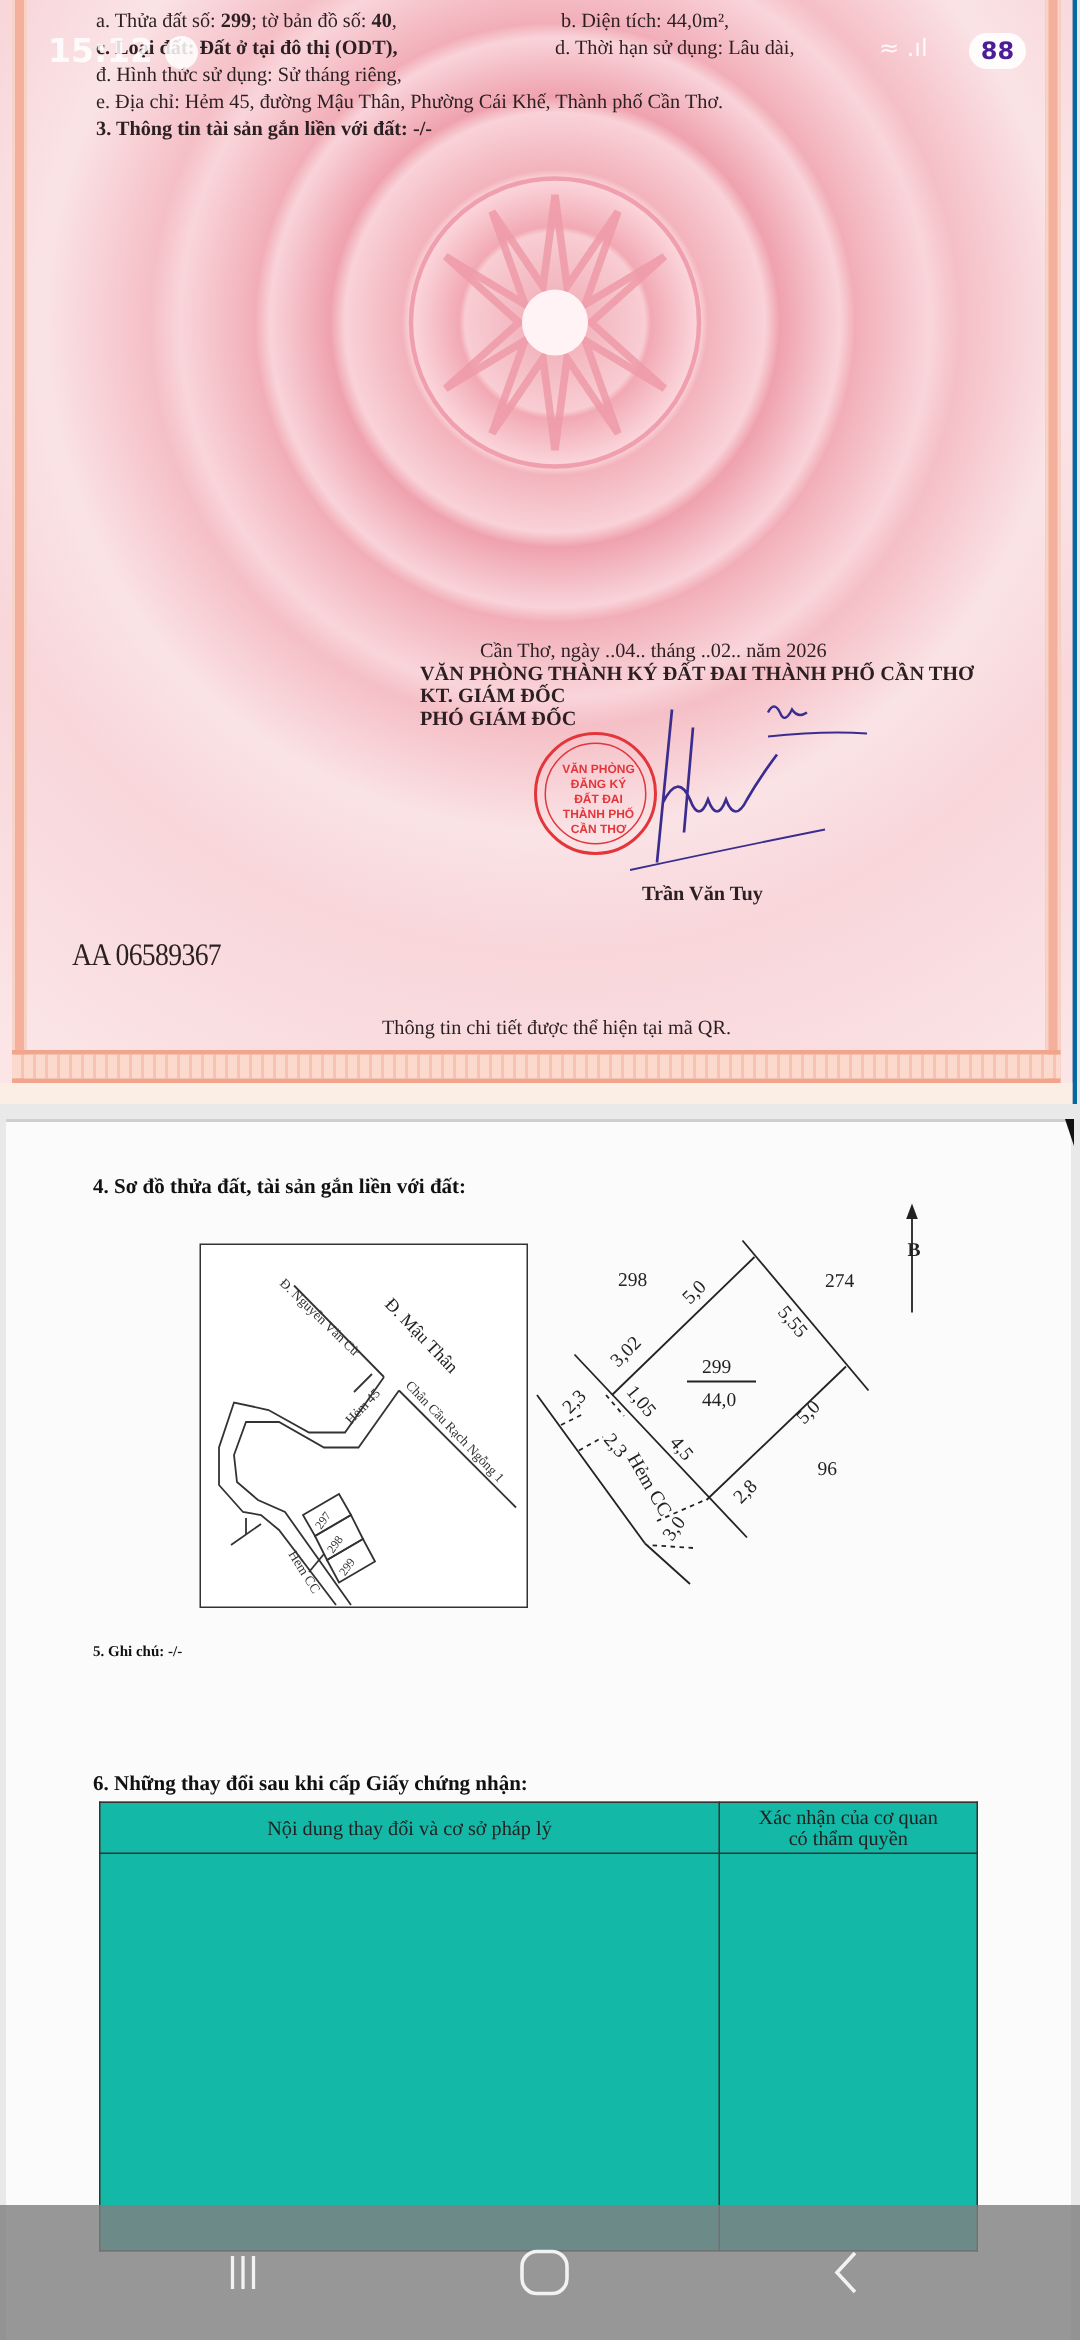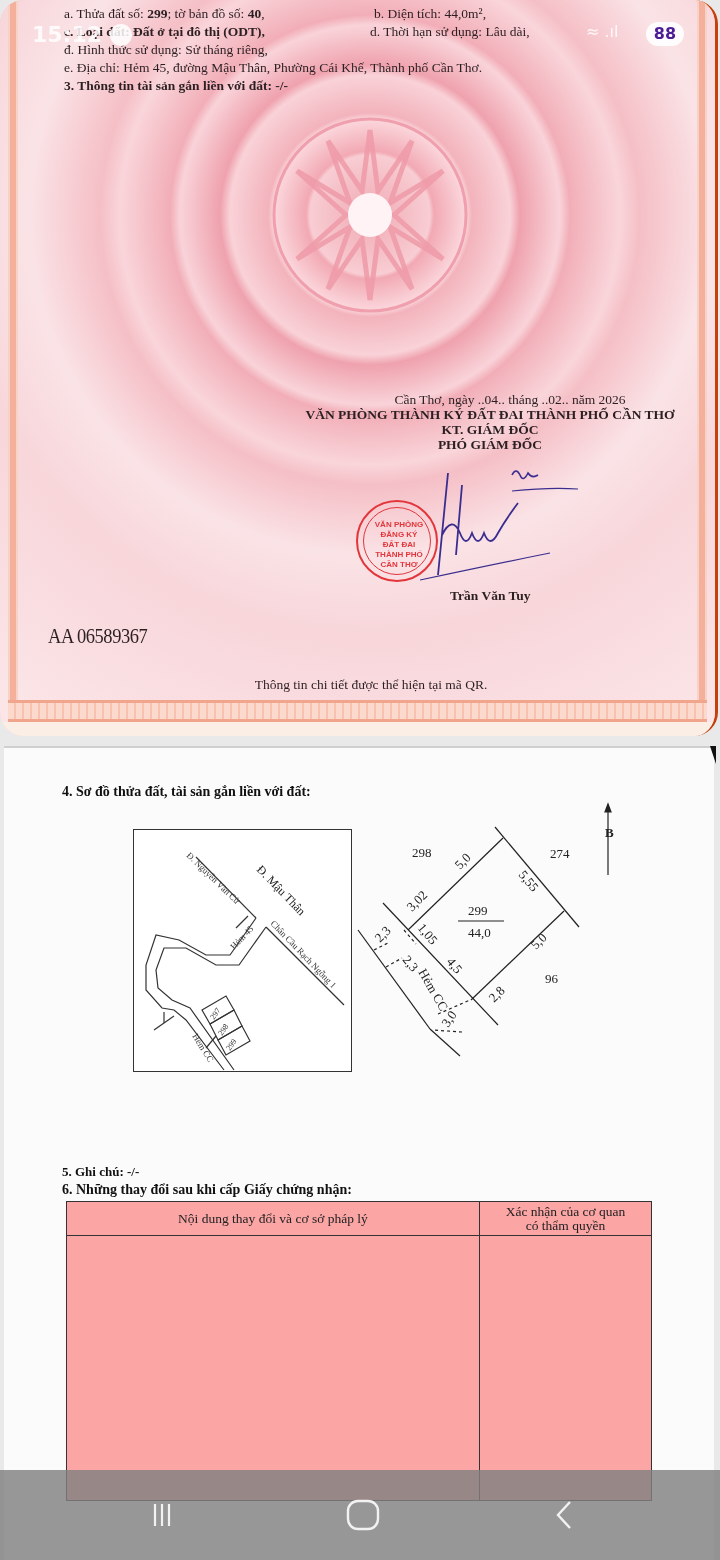--- a/index.html
+++ b/index.html
@@ -3,23 +3,22 @@
 <meta charset="utf-8">
 <style>
   * { box-sizing: border-box; margin: 0; padding: 0; }
   html, body { width: 720px; height: 1560px; overflow: hidden; background: #e9e9e9; }
   body { position: relative; font-family: "Liberation Serif", "DejaVu Serif", serif; color: #222; }
 
   
   .cert {
     position: absolute; left: 0; top: 0; width: 718px; height: 736px;
     background: #f6c9cc;
-    border-right: 3px solid #c2410c;
+    border-right: 3px solid #0369a1;
     overflow: hidden;
-    border-radius: 24px;
   }
   .cert-bg {
     position: absolute; left: 0; top: 0; width: 100%; height: 100%;
     background:
       radial-gradient(circle at 370px 215px, #fde9ec 0px, #f7dfe3 20px, #f3b6bf 22px, #f8cdd3 60px, #f2a9b4 64px, #fbd7dc 96px, #f3b3bc 102px, #f9d2d8 140px, #efa2ae 150px, #f9d3d9 190px, #f2aeb8 200px, #f9d5da 250px, #f5bfc6 270px, #fae3e6 340px, #f8d6da 420px, #fbe5e7 600px);
   }
   .star {
     position: absolute; left: 270px; top: 115px; width: 200px; height: 200px;
   }
   .frame-inner {
@@ -34,26 +33,26 @@
   .frame-left { left: 8px; }
   .frame-right { right: 8px; }
   .cert-bottom-strip {
     position: absolute; left: 0; right: 0; bottom: 0; height: 14px; background: #fbeee4;
   }
 
   .cert-text { position: absolute; font-size: 13.5px; color: #2b1f22; white-space: nowrap; }
   .cert-text b { font-weight: bold; }
   .bold { font-weight: bold; }
 
-  .sig-block { position: absolute; left: 280px; top: 392px; width: 420px; text-align: center; }
+  .sig-block { position: absolute; left: 280px; top: 426px; width: 420px; text-align: left; }
   .sig-block .line { font-size: 13.5px; line-height: 15px; color: #2b1f22; }
   .sig-block .bold { font-weight: bold; }
 
   .stamp {
-    position: absolute; left: 356px; top: 500px; width: 82px; height: 82px;
+    position: absolute; left: 356px; top: 488px; width: 82px; height: 82px;
     border-radius: 50%; border: 2.5px solid #e2363b;
     color: #e2363b; text-align: center; font-family: "Liberation Sans", sans-serif;
   }
   .stamp .ring { position: absolute; inset: 5px; border-radius: 50%; border: 1px solid #e2363b; }
   .stamp .center { position: absolute; left: 14px; top: 18px; width: 54px; font-size: 8px; line-height: 10px; font-weight: bold; }
 
   .serial { position: absolute; left: 48px; top: 624px; font-size: 21px; color: #2b1f22; letter-spacing: -0.5px; font-family: "Liberation Serif", serif; transform: scaleX(0.88); transform-origin: left; }
   .qr-note { position: absolute; left: 0; right: 0; top: 677px; text-align: center; font-size: 13.5px; color: #2b1f22; margin-left: 27px; }
 
   
@@ -68,21 +67,21 @@
     background: #fbfbfb; border-top: 2px solid #cfcfcf;
   }
   .page2-corner { position: absolute; right: -2px; top: -2px; width: 0; height: 0; border-top: 18px solid #111; border-left: 6px solid transparent; }
   .p2-heading { position: absolute; font-size: 14px; font-weight: bold; color: #111; white-space: nowrap; }
 
   .map-box { position: absolute; left: 133px; top: 829px; width: 219px; height: 243px; border: 1.5px solid #333; background: #fff; }
   .map-svg, .plot-svg { position: absolute; overflow: visible; }
 
   .changes-table {
     position: absolute; left: 66px; top: 1201px; width: 586px; height: 300px;
-    border-collapse: collapse; background: #fca5a5;
+    border-collapse: collapse; background: #14b8a6;
   }
   .changes-table th, .changes-table td { border: 1.3px solid #333; font-weight: normal; font-size: 13.5px; color: #222; vertical-align: middle; }
   .changes-table th { height: 34px; text-align: center; line-height: 14px; }
 
   
   .navbar {
     position: absolute; left: 0; top: 1470px; width: 720px; height: 90px;
     background: rgba(128,128,128,0.82);
   }
   .nav-btn { position: absolute; top: 22px; width: 60px; height: 46px; display: flex; align-items: center; justify-content: center; }
@@ -136,21 +135,21 @@
     </div>
   </div>
 
   <svg style="position:absolute; left:420px; top:455px;" width="170" height="130">
     <path d="M92 20 q4 -8 8 0 q3 8 8 -2 q4 6 10 2" fill="none" stroke="#3b2d8f" stroke-width="1.6"></path>
     <path d="M92 36 Q130 32 158 34" fill="none" stroke="#3b2d8f" stroke-width="1.2"></path>
     <path d="M28 18 L18 120 M42 30 L36 100 M22 80 q10 -20 18 -2 q6 16 12 0 q6 16 12 0 q6 16 14 0 q8 -14 20 -30" fill="none" stroke="#3b2d8f" stroke-width="1.8"></path>
     <path d="M0 125 Q70 110 130 98" fill="none" stroke="#3b2d8f" stroke-width="1.2"></path>
   </svg>
 
-  <div class="cert-text bold" style="left:428px; top:588px;margin-left:22px;">Trần Văn Tuy</div>
+  <div class="cert-text bold" style="left:428px; top:588px;">Trần Văn Tuy</div>
 
   <div class="serial">AA 06589367</div>
   <div class="qr-note">Thông tin chi tiết được thể hiện tại mã QR.</div>
 
   <div class="status-time">15:12</div>
   <div class="status-dot"></div>
   <div class="status-signal">≈ .ıl</div>
   <div class="status-battery">88</div>
 </div>
 
@@ -217,21 +216,21 @@
     <text x="57" y="128" transform="rotate(50 57 128)">1,05</text>
     <text x="86" y="162" transform="rotate(50 86 162)">4,5</text>
     <text x="134" y="203" transform="rotate(-45 134 203)">2,8</text>
     <text x="20" y="143" transform="rotate(-45 20 143)">2,3</text>
     <text x="42" y="160" transform="rotate(50 42 160)">2,3</text>
     <text x="58" y="172" transform="rotate(60 58 172)">Hẻm CC</text>
     <text x="88" y="228" transform="rotate(-55 88 228)">3,0</text>
   </g>
 </svg>
 
-<div class="p2-heading" style="left:62px; top:1164px; font-size:13px;">5. Ghi chú: -/-</div>
+<div class="p2-heading" style="left:62px; top:1096px; font-size:10px;">5. Ghi chú: -/-</div>
 <div class="p2-heading" style="left:62px; top:1182px;">6. Những thay đổi sau khi cấp Giấy chứng nhận:</div>
 
 <table class="changes-table">
   <thead>
     <tr>
       <th style="width:413px;">Nội dung thay đổi và cơ sở pháp lý</th>
       <th>
         <div>Xác nhận của cơ quan</div>
         <div>có thẩm quyền</div>
       </th>

